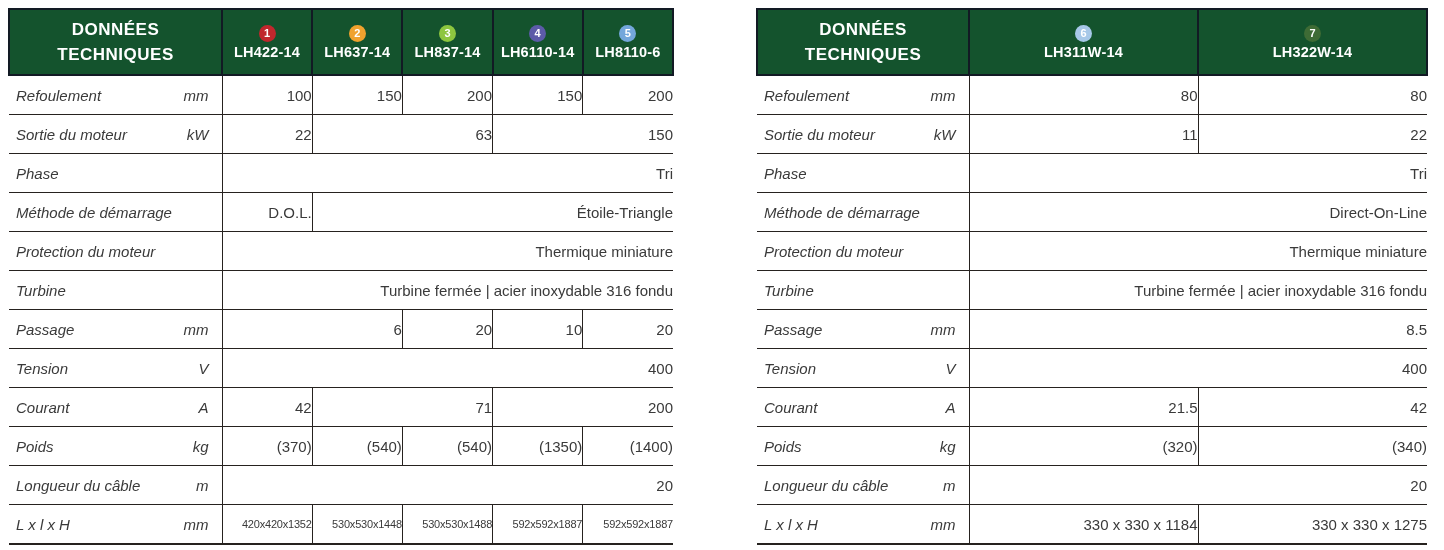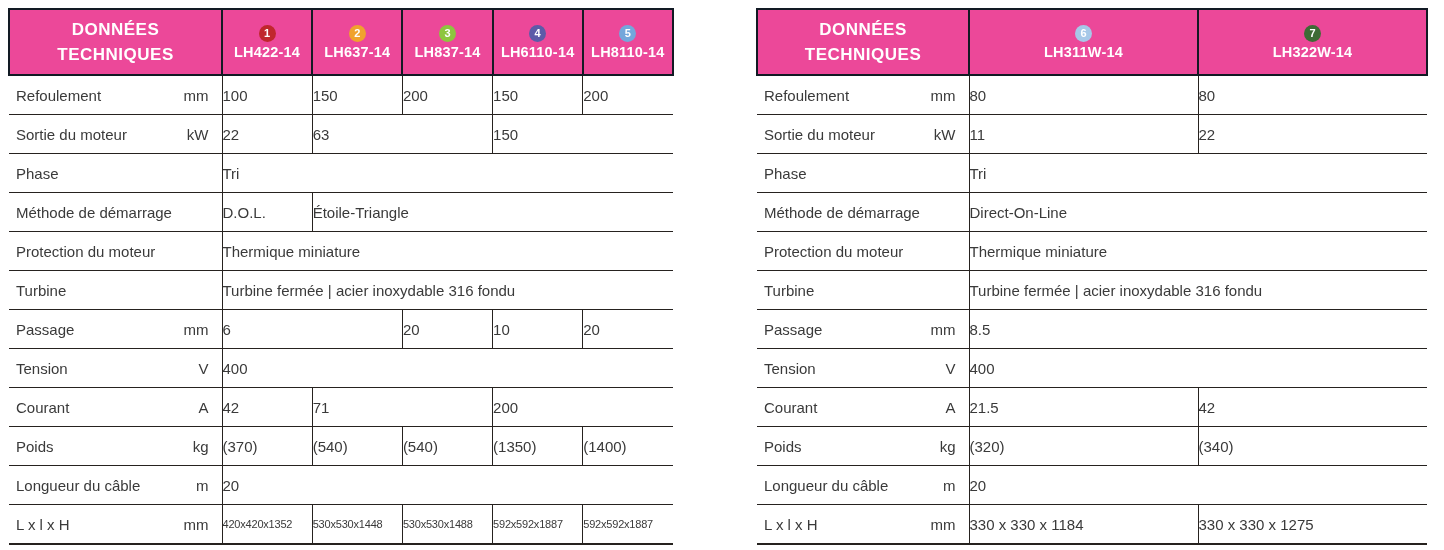--- a/index.html
+++ b/index.html
@@ -6,21 +6,21 @@
   html,body { margin:0; padding:0; background:#ffffff; }
   .canvas {
     position:relative; width:1444px; height:550px; background:#ffffff;
     font-family:"Liberation Sans", sans-serif; overflow:hidden;
   }
   .tbl-wrap { position:absolute; }
   table.spec { border-collapse:collapse; table-layout:fixed; width:100%; }
 
   
   thead th {
-    background:#ec4899; color:#ffffff; border:2px solid #121A24;
+    background:#14532d; color:#ffffff; border:2px solid #121A24;
     height:64px; padding:0; vertical-align:middle; text-align:center;
   }
   .title-cell { font-size:17px; font-weight:bold; letter-spacing:0.5px; line-height:1.5; }
   .badge {
     display:inline-block; width:17px; height:17px; border-radius:50%;
     font-size:11px; line-height:17px; font-weight:bold; text-align:center;
     color:#ffffff; vertical-align:middle;
   }
   .model-name { font-size:14.5px; font-weight:bold; margin-top:2px; letter-spacing:0.2px; }
 
@@ -30,25 +30,25 @@
     border-top:1px solid #26221F; border-bottom:1px solid #26221F;
     border-left:1px solid #26221F; border-right:1px solid #26221F;
     background:#ffffff;
   }
   tbody tr td:first-child { border-left:none; }
   tbody tr td:last-child  { border-right:none; }
   tbody tr:last-child td  { border-bottom-width:2px;margin-top:32px; }
 
   .label-cell .lc {
     display:flex; justify-content:space-between; align-items:center;
-    padding:0 13px 0 7px; height:100%;
+    padding:0 13px 0 7px; height:100%;font-style:italic;
   }
   .row-label { white-space:nowrap; }
   .row-unit  { white-space:nowrap; }
-  .val-cell  { text-align:left; white-space:nowrap; }
+  .val-cell  { text-align:right; white-space:nowrap; }
   .val-cell.compact { font-size:11px; letter-spacing:-0.2px; }
 </style>
 </head>
 <body>
 
 <div class="canvas">
   <div class="tbl-wrap" style="left:8px; top:8px; width:666px;">
       <table class="spec">
         <colgroup>
           <col style="width: 213px;">
@@ -61,21 +61,21 @@
         <thead>
           <tr>
             <th class="title-cell">
               <div>DONNÉES</div>
               <div>TECHNIQUES</div>
             </th>
             <th class="model-cell"><span class="badge" style="background: rgb(192, 39, 45);">1</span><div class="model-name">LH422-14</div></th>
             <th class="model-cell"><span class="badge" style="background: rgb(240, 162, 46);">2</span><div class="model-name">LH637-14</div></th>
             <th class="model-cell"><span class="badge" style="background: rgb(141, 198, 63);">3</span><div class="model-name">LH837-14</div></th>
             <th class="model-cell"><span class="badge" style="background: rgb(92, 91, 168);">4</span><div class="model-name">LH6110-14</div></th>
-            <th class="model-cell"><span class="badge" style="background: rgb(116, 167, 219);">5</span><div class="model-name">LH8110-14</div></th>
+            <th class="model-cell"><span class="badge" style="background: rgb(116, 167, 219);">5</span><div class="model-name">LH8110-6</div></th>
           </tr>
         </thead>
         <tbody>
           <tr>
             <td class="label-cell">
               <div class="lc">
                 <span class="row-label">Refoulement</span>
                 <span class="row-unit">mm</span>
               </div>
             </td>

